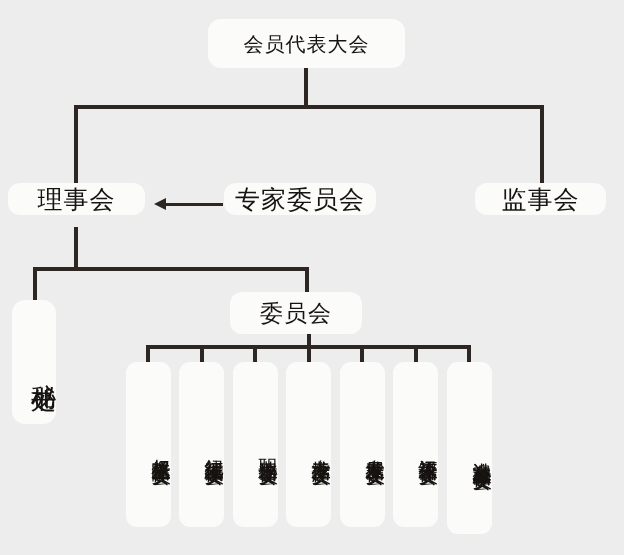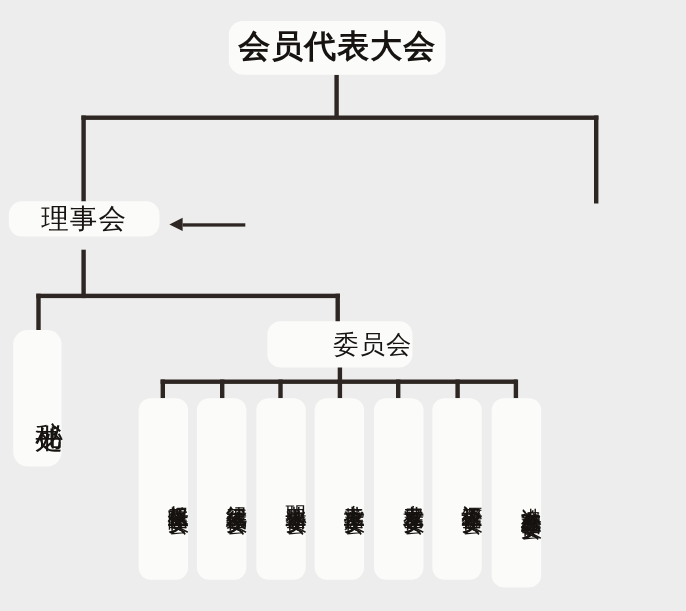--- a/index.html
+++ b/index.html
@@ -59,37 +59,36 @@
     line-height: 1.0;
     white-space: nowrap;
   }
 
   
   .node.root {
     left: 208px; top: 19px; width: 197px; height: 49px;
     border-radius: 13px;
   }
   .node.root .node-label {
-    font-size: 29px;
-    font-weight: bold;
+    font-size: 20px;
+    font-weight: normal;
     letter-spacing: 1px;
   }
 
   
   .node.l2 { height: 32px; border-radius: 12px; }
   .node.l2 .node-label { font-size: 25px; letter-spacing: 1px; }
   .node.board   { left: 8px;   top: 183px; width: 137px; }
   .node.expert  { left: 224px; top: 183px; width: 152px; }
   .node.super   { left: 475px; top: 183px; width: 131px; }
 
   
   .node.committee {
-    left: 243px; top: 292px; width: 132px; height: 42px;
+    left: 230px; top: 292px; width: 132px; height: 42px;
     border-radius: 12px;
-    justify-content: flex-end;
   }
   .node.committee .node-label { font-size: 23px; letter-spacing: 1px; }
 
   
   .node.vert {
     writing-mode: vertical-rl;
     text-orientation: upright;
     align-items: flex-start;
     justify-content: center;
     padding-top: 8px;
@@ -142,21 +141,27 @@
   <div class="arrow-head" style="left:154px; top:198px;"></div>
 
   <div class="node root">
     <span class="node-label">会员代表大会</span>
   </div>
 
   <div class="node l2 board">
     <span class="node-label">理事会</span>
   </div>
 
+  <div class="node l2 expert">
+    <span class="node-label">专家委员会</span>
+  </div>
 
+  <div class="node l2 super">
+    <span class="node-label">监事会</span>
+  </div>
 
   <div class="node vert secretariat">
     <span class="node-label">秘书处</span>
   </div>
 
   <div class="node committee">
     <span class="node-label">委员会</span>
   </div>
 
   <div class="node vert leaf" style="left:126px; top:362px; height:165px;">

